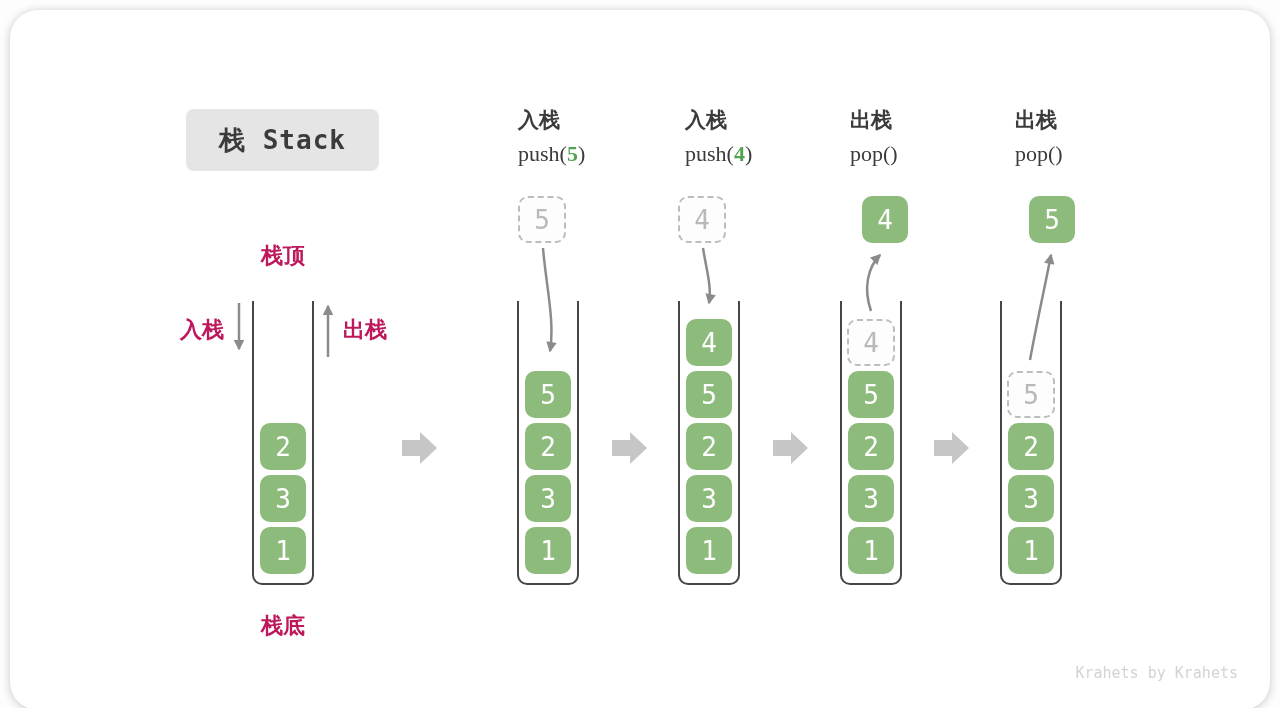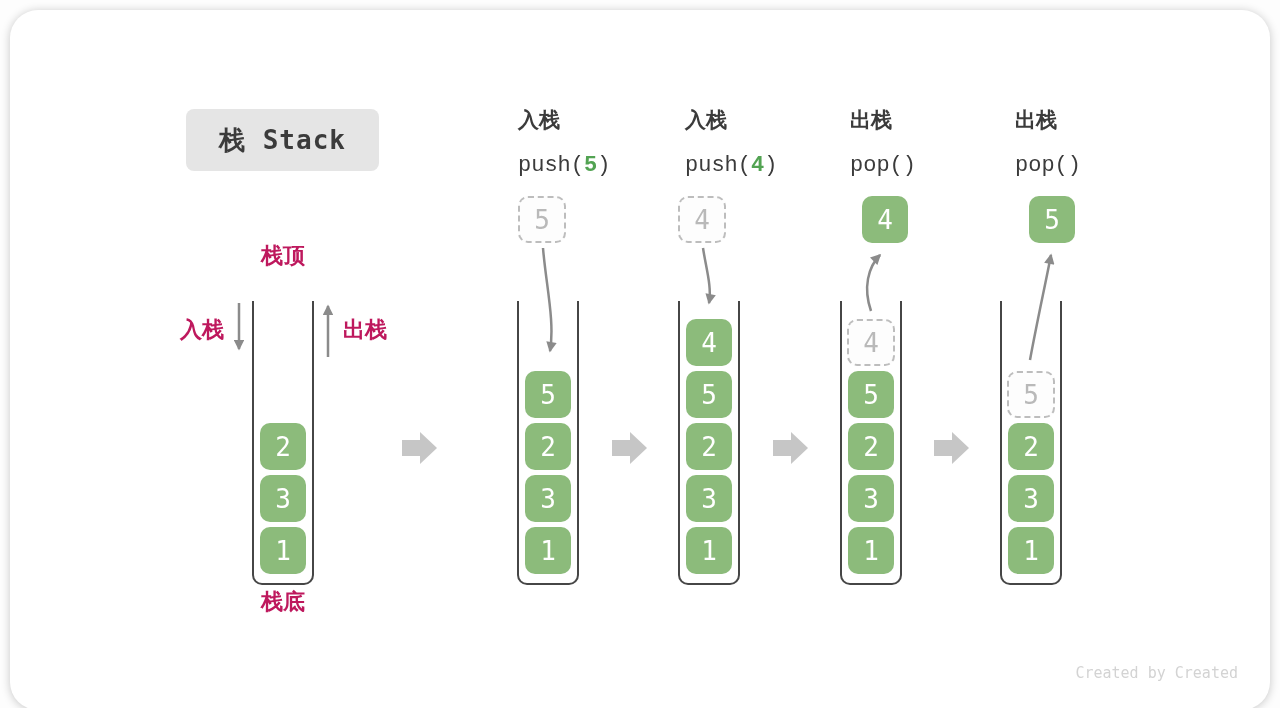--- a/index.html
+++ b/index.html
@@ -6,21 +6,21 @@
   .canvas{position:relative;width:1280px;height:708px;background:#fdfdfd;overflow:hidden;
           font-family:"DejaVu Sans", sans-serif;}
   .card{position:absolute;left:10px;top:10px;width:1260px;height:700px;background:#ffffff;
         border-radius:28px;box-shadow:0 1px 10px rgba(0,0,0,0.22);}
   .title-box{position:absolute;left:186px;top:109px;width:193px;height:62px;background:#e5e5e5;
              border-radius:8px;display:flex;align-items:center;justify-content:center;
              font-family:"DejaVu Sans Mono","DejaVu Sans",monospace;font-weight:bold;
              font-size:26px;color:#3b3b3b;letter-spacing:1px;}
   .op{position:absolute;top:107px;}
   .op-cn{font-size:21px;font-weight:bold;color:#3b3b3b;line-height:26px;}
-  .op-code{margin-top:19px;font-family:Liberation Mono, monospace;font-size:22px;
+  .op-code{margin-top:7px;font-family:Liberation Serif, serif;font-size:22px;
            color:#3b3b3b;line-height:28px;text-align:right;}
   .op-code .arg{color:#52a352;font-weight:bold;}
   .cn-label{position:absolute;font-size:22px;font-weight:bold;color:#be185d;line-height:24px;}
   .well{position:absolute;top:301px;width:62px;height:284px;box-sizing:border-box;
         border-left:2px solid #464646;border-right:2px solid #464646;border-bottom:2px solid #464646;
         border-bottom-left-radius:10px;border-bottom-right-radius:10px;background:transparent;}
   .vbox{position:absolute;width:46px;height:47px;border-radius:10px;display:flex;align-items:center;
         justify-content:center;font-family:"DejaVu Sans Mono",monospace;font-size:26px;box-sizing:border-box;}
   .vbox.green{background:#8cbb7b;color:#ffffff;}
   .vbox.dashed{width:48px;border:2px dashed #bdbdbd;background:#fdfdfd;color:#b9b9b9;}
@@ -49,21 +49,21 @@
   <div class="op" style="left:850px">
     <div class="op-cn">出栈</div>
     <div class="op-code"><span>pop(</span><span class="arg"></span><span>)</span></div>
   </div>
   <div class="op" style="left:1015px">
     <div class="op-cn">出栈</div>
     <div class="op-code"><span>pop(</span><span class="arg"></span><span>)</span></div>
   </div>
 
   <div class="cn-label" style="left:283px;top:244px;transform:translateX(-50%)">栈顶</div>
-  <div class="cn-label" style="left:283px;top:590px;transform:translateX(-50%)">栈底</div>
+  <div class="cn-label" style="left:283px;top:614px;transform:translateX(-50%)">栈底</div>
   <div class="cn-label" style="left:224px;top:318px;transform:translateX(-100%)">入栈</div>
   <div class="cn-label" style="left:343px;top:318px">出栈</div>
 
   <div class="well" style="left:252px"></div>
   <div class="well" style="left:517px"></div>
   <div class="well" style="left:678px"></div>
   <div class="well" style="left:840px"></div>
   <div class="well" style="left:1000px"></div>
 
   <div class="vbox green" style="left:260px;top:423px">2</div>
@@ -111,14 +111,14 @@
       <path d="M1030,360 C1037,322 1045,286 1051,255" marker-end="url(#ah)"></path>
     </g>
     <g fill="#c6c6c6">
       <polygon points="0,8 18,8 18,0 35,16 18,32 18,24 0,24" transform="translate(402,432)"></polygon>
       <polygon points="0,8 18,8 18,0 35,16 18,32 18,24 0,24" transform="translate(612,432)"></polygon>
       <polygon points="0,8 18,8 18,0 35,16 18,32 18,24 0,24" transform="translate(773,432)"></polygon>
       <polygon points="0,8 18,8 18,0 35,16 18,32 18,24 0,24" transform="translate(934,432)"></polygon>
     </g>
   </svg>
 
-  <div class="watermark">Created by Created</div>
+  <div class="watermark">Krahets by Krahets</div>
 </div>
 
 </body></html>

